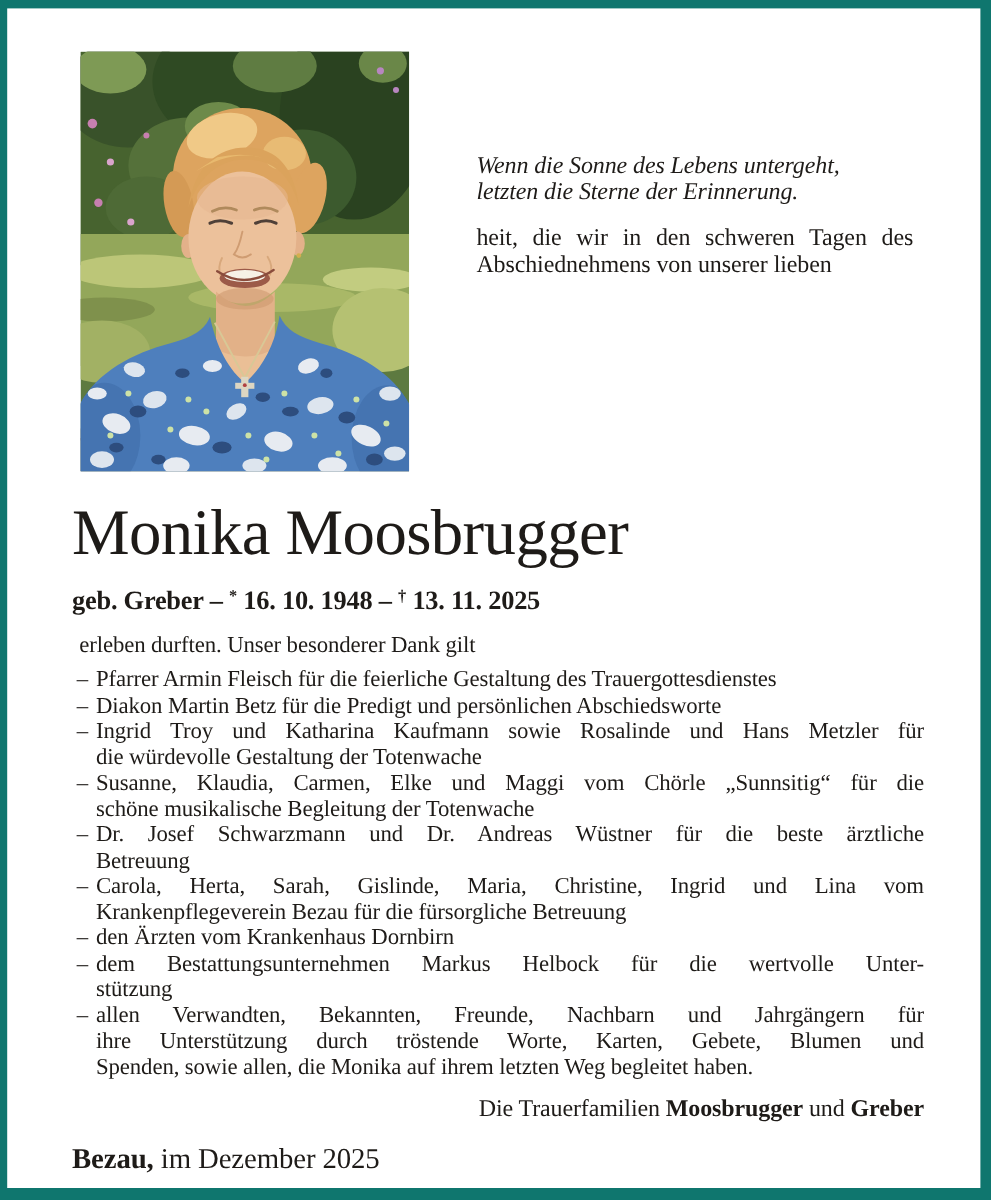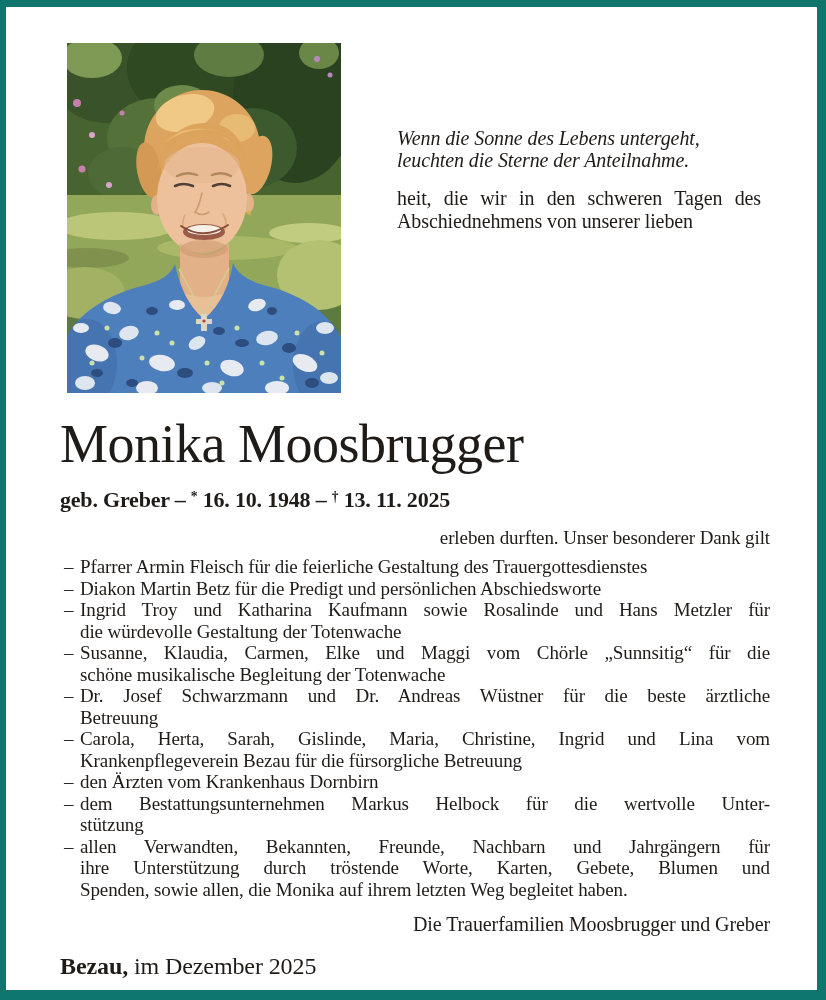--- a/index.html
+++ b/index.html
@@ -53,38 +53,37 @@
     font-weight:bold;
     font-size:22px;line-height:27px;
     letter-spacing:-0.2px;
     white-space:nowrap;
   }
   .sym{font-size:62%;vertical-align:0.45em;}
   .intro{
     position:absolute;left:60px;top:520px;width:704px;
     font-size:19px;line-height:21.5px;
     letter-spacing:-0.1px;
-    text-align:right;
   }
   .thanklist{
     position:absolute;left:58px;top:549px;width:706px;
     font-size:19px;line-height:21.5px;
     letter-spacing:-0.1px;
   }
   .li{display:flex;align-items:flex-start;}
   .marker{width:16px;flex:none;}
   .li-text{flex:1;min-width:0;}
   .closing{
     position:absolute;left:58px;top:905px;width:706px;
     text-align:right;
     font-size:20px;line-height:24px;
     letter-spacing:-0.1px;
     white-space:nowrap;
   }
-  .closing .fam{font-weight:normal;text-align:center;}
+  .closing .fam{font-weight:bold;text-align:center;}
   .place-date{
     position:absolute;left:54px;top:947px;width:706px;
     font-size:24px;line-height:24px;
     letter-spacing:-0.1px;
     white-space:nowrap;
   }
   .place-date .place{font-weight:bold;}
 </style>
 </head>
 <body>
@@ -209,21 +208,21 @@
         <path d="M112 226 L137 272 M162 225 L137 272" stroke="#d8c896" stroke-width="1.6" fill="none"></path>
         <rect x="134" y="271" width="6" height="17" fill="#ddd6c2"></rect>
         <rect x="129" y="276" width="16" height="5" fill="#ddd6c2"></rect>
         <circle cx="137" cy="278" r="1.6" fill="#b04040"></circle>
       </svg>
     </div>
 
     <div class="rightcol">
       <div class="quote">
         <div>Wenn die Sonne des Lebens untergeht,</div>
-        <div>leuchten die Sterne der Anteilnahme.</div>
+        <div>letzten die Sterne der Erinnerung.</div>
       </div>
       <div class="thanks-par">
         <div class="jline">heit, die wir in den schweren Tagen des</div>
         <div>Abschiednehmens von unserer lieben</div>
       </div>
     </div>
 
     <div class="title">Monika Moosbrugger</div>
     <div class="subtitle">
       <span>geb. Greber – </span><span class="sym">*</span><span> 16. 10. 1948 – </span><span class="sym">†</span><span> 13. 11. 2025</span>

